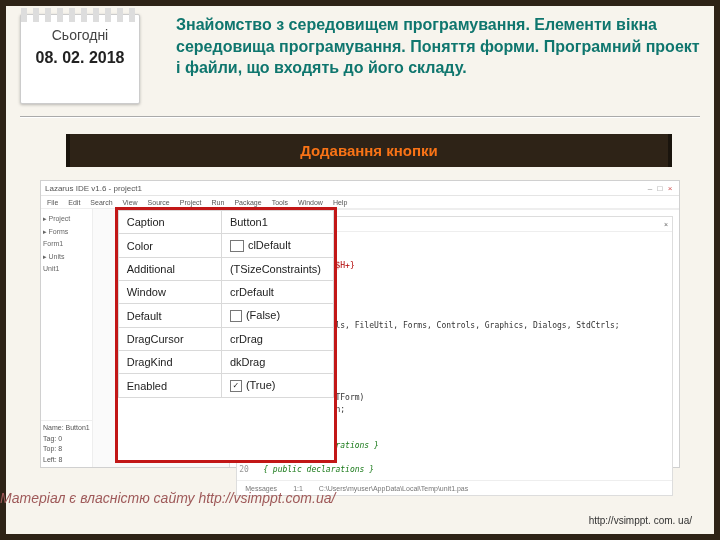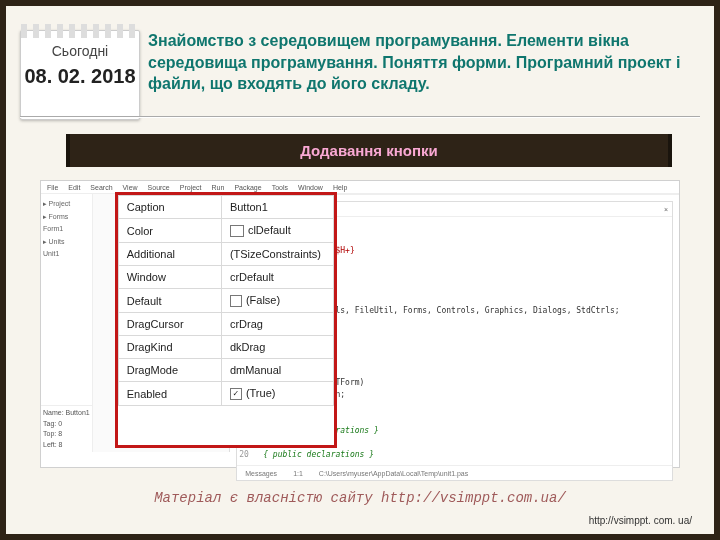--- a/index.html
+++ b/index.html
@@ -1,24 +1,24 @@
 <!DOCTYPE html>
 <html><head>
 <meta charset="utf-8">
 <style>
   html,body{margin:0;padding:0;width:720px;height:540px;font-family:sans-serif;background:#f7f4ed;position:relative;overflow:hidden}
   .brown-border{position:absolute;inset:0;border:6px solid #2e2317;box-sizing:border-box}
-  .header{position:absolute;top:30px;left:20px;right:20px;display:flex;gap:0}
+  .header{position:absolute;top:14px;left:20px;right:20px;display:flex;gap:28px}
   .notepad{width:120px;height:90px;background:#fff;border:1px solid #ccc;border-radius:2px;box-shadow:0 1px 3px rgba(0,0,0,.25);text-align:center;position:relative;padding-top:8px;box-sizing:border-box}
   .notepad:before{content:"";position:absolute;top:-7px;left:0;right:0;height:14px;background:repeating-linear-gradient(90deg,#ddd 0 6px,transparent 6px 12px)}
   .notepad .label{font-size:14px;color:#444;margin-top:4px}
-  .notepad .date{font-size:20px;font-weight:700;color:#222;margin-top:6px}
+  .notepad .date{font-size:16px;font-weight:700;color:#222;margin-top:6px}
   .title{flex:1;font-size:16px;font-weight:700;color:#0f766e;line-height:1.35;padding-left:8px}
   .rule{position:absolute;top:116px;left:20px;right:20px;height:0;border-top:1px solid #aaa;border-bottom:1px solid #fff}
-  .ribbon{position:absolute;top:134px;left:66px;right:48px;background:#2e2317;color:#f9a8d4;text-align:center;font-weight:700;font-size:15px;padding:8px 0;border-left:4px solid #1a140d;border-right:4px solid #1a140d}
+  .ribbon{position:absolute;top:134px;left:66px;right:48px;background:#2e2317;color:#f97316;text-align:center;font-weight:700;font-size:15px;padding:8px 0;border-left:4px solid #1a140d;border-right:4px solid #1a140d}
   .ide{position:absolute;top:180px;left:40px;right:40px;height:286px;background:#fff;border:1px solid #d0d0d0;font-size:8px;color:#333}
   .ide-titlebar{height:14px;background:#fff;border-bottom:1px solid #e5e5e5;display:flex;align-items:center;padding:0 4px;font-size:8px;color:#555}
   .ide-titlebar .spacer{flex:1}
   .ide-titlebar .winbtn{width:10px;text-align:center;color:#888}
   .ide-titlebar .closebtn{width:10px;text-align:center;color:#d05050}
   .ide-menubar{height:12px;border-bottom:1px solid #eee;display:flex;gap:10px;padding:0 6px;font-size:7px;color:#555;align-items:center}
   .ide-body{display:flex;height:258px}
   .leftcol{width:52px;border-right:1px solid #eee;display:flex;flex-direction:column}
   .tree{flex:1;padding:4px 2px;font-size:7px;color:#666;line-height:1.8}
   .tree-item{white-space:nowrap;overflow:hidden}
@@ -36,41 +36,48 @@
   .editor-frame{flex:1;margin:6px;border:1px solid #ddd;background:#fff;display:flex;flex-direction:column}
   .editor-title{height:14px;border-bottom:1px solid #eee;font-size:7px;color:#666;padding:0 4px;display:flex;align-items:center}
   .editor-title .spacer{flex:1}
   .code{flex:1;font-family:monospace;font-size:8px;line-height:1.5;padding:4px 4px 4px 2px;overflow:hidden}
   .code .ln{display:flex}
   .code .no{width:18px;text-align:left;color:#999;margin-right:6px}
   .kw{color:#1a1a9a;font-weight:700}
   .dir{color:#b00000}
   .cm{color:#1a7a1a;font-style:italic}
   .status{height:14px;border-top:1px solid #eee;font-size:7px;color:#777;display:flex;align-items:center;gap:16px;padding:0 8px}
-  .footer-center{position:absolute;bottom:34px;left:0;right:0;text-align:center;font-family:Liberation Mono, monospace;font-style:italic;color:#9f5a5a;font-size:14px}
+  .footer-center{position:absolute;bottom:34px;left:0;right:0;font-family:Liberation Sans, sans-serif;font-style:italic;color:#9f5a5a;font-size:14px}
   .footer-right{position:absolute;bottom:14px;right:28px;font-size:10px;color:#333}
 </style>
 </head>
 <body>
 
 <div class="brown-border"></div>
 
 <div class="header">
   <div class="notepad">
     <div class="label">Сьогодні</div>
     <div class="date">08. 02. 2018</div>
   </div>
   <div class="title">Знайомство з середовищем програмування. Елементи вікна середовища програмування. Поняття форми. Програмний проект і файли, що входять до його складу.</div>
 </div>
 
 <div class="rule"></div>
 
 <div class="ribbon">Додавання кнопки</div>
 
 <div class="ide">
+  <div class="ide-titlebar">
+    <span>Lazarus IDE v1.6 - project1</span>
+    <span class="spacer"></span>
+    <span class="winbtn">–</span>
+    <span class="winbtn">□</span>
+    <span class="closebtn">×</span>
+  </div>
   <div class="ide-menubar">
     <span>File</span>
     <span>Edit</span>
     <span>Search</span>
     <span>View</span>
     <span>Source</span>
     <span>Project</span>
     <span>Run</span>
     <span>Package</span>
     <span>Tools</span>
@@ -118,24 +125,20 @@
                 <td>Default</td>
                 <td><span class="chk"></span><span>(False)</span></td>
               </tr>
           <tr>
                 <td>DragCursor</td>
                 <td>crDrag</td>
               </tr>
           <tr>
                 <td>DragKind</td>
                 <td>dkDrag</td>
-              </tr>
-          <tr>
-                <td>DragMode</td>
-                <td>dmManual</td>
               </tr>
           <tr>
                 <td>Enabled</td>
                 <td><span class="chk">✓</span><span>(True)</span></td>
               </tr>
         </tbody>
           </table>
       </div>
     </div>
 

